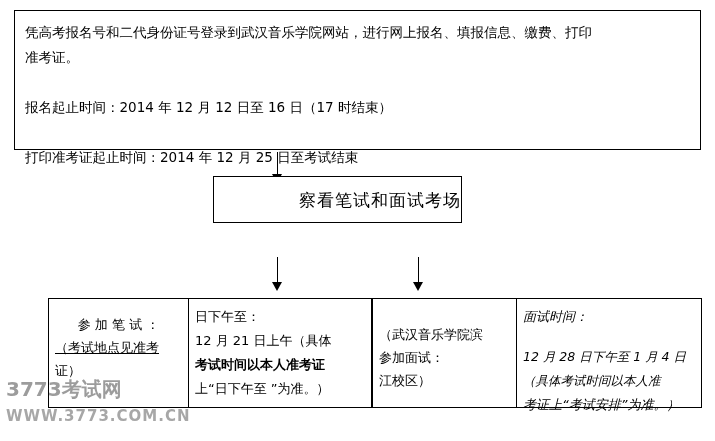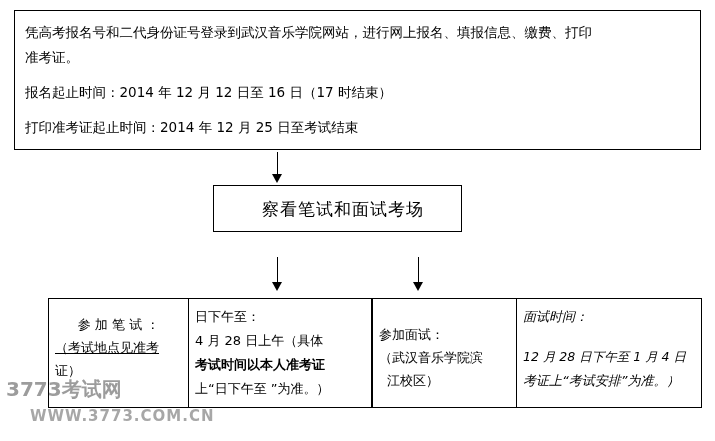--- a/index.html
+++ b/index.html
@@ -33,32 +33,31 @@
     left: 14px;
     top: 10px;
     width: 687px;
     height: 140px;
     padding: 9px 22px 0 10px;
   }
   #top-box .line {
     font-size: 13.5px;
     line-height: 25px;
   }
-  #top-box .line.gap { margin-top: 10px; }
+  #top-box .line.gap { margin-top: 25px; }
 
   
   #mid-box {
     left: 213px;
-    top: 185px;
+    top: 176px;
     width: 249px;
     height: 47px;
     display: flex;
     align-items: center;
-    justify-content: flex-start;
-    padding-left: 48px;
+    justify-content: flex-end;
   }
   #mid-box .label {
     font-size: 17px;
     letter-spacing: 1px;
   }
 
   
   .arrow-line {
     position: absolute;
     width: 1px;
@@ -143,21 +142,20 @@
     line-height: 34px;
   }
   #wm-sub {
     font-family: "DejaVu Sans", "Liberation Sans", sans-serif;
     font-size: 15px;
     font-weight: bold;
     color: #8a8a8a;
     opacity: 0.75;
     line-height: 20px;
     letter-spacing: 1px;
-    margin-left: 24px;
   }
 </style>
 </head>
 <body>
 
 <div class="box" id="top-box">
   <div class="line cn">凭高考报名号和二代身份证号登录到武汉音乐学院网站，进行网上报名、填报信息、缴费、打印</div>
   <div class="line cn">准考证。</div>
   <div class="line cn gap">报名起止时间：2014 年 12 月 12 日至 16 日（17 时结束）</div>
   <div class="line cn gap">打印准考证起止时间：2014 年 12 月 25 日至考试结束</div>
@@ -177,35 +175,36 @@
 <div class="arrow-head" style="left:413px; top:282px;"></div>
 
 <div class="box" id="bl-box">
   <div id="bl-left">
     <div class="cn ctr" style="line-height:23px;">参 加 笔 试 ：</div>
     <div class="cn" style="line-height:23px;text-decoration:underline;">（考试地点见准考</div>
     <div class="cn" style="line-height:23px;">证）</div>
   </div>
   <div id="bl-right">
     <div class="cn" style="line-height:24px;">日下午至：</div>
-    <div class="cn" style="line-height:24px;">4 月 28 日上午（具体</div>
+    <div class="cn" style="line-height:24px;">12 月 21 日上午（具体</div>
     <div class="cn" style="line-height:24px;font-weight:bold;">考试时间以本人准考证</div>
     <div class="cn" style="line-height:24px;">上“日下午至 ”为准。）</div>
   </div>
 </div>
 
 <div class="box" id="br-box">
   <div id="br-left">
+    <div class="cn" style="line-height:23px;">（武汉音乐学院滨</div>
     <div class="cn" style="line-height:23px;">参加面试：</div>
-    <div class="cn" style="line-height:23px;">（武汉音乐学院滨</div>
-    <div class="cn" style="line-height:23px;margin-left:8px;">江校区）</div>
+    <div class="cn" style="line-height:23px;">江校区）</div>
   </div>
   <div id="br-right">
     <div class="cn" style="line-height:24px;">面试时间：</div>
     <div class="cn" style="line-height:24px; font-size:12.5px;margin-top:16px;">12 月 28 日下午至 1 月 4 日</div>
+    <div class="cn" style="line-height:24px; font-size:12.5px;">（具体考试时间以本人准</div>
     <div class="cn" style="line-height:24px; font-size:13px;">考证上“考试安排”为准。）</div>
   </div>
 </div>
 
 <div id="watermark">
   <div id="wm-main">3773考试网</div>
   <div id="wm-sub">WWW.3773.COM.CN</div>
 </div>
 
 </body></html>

